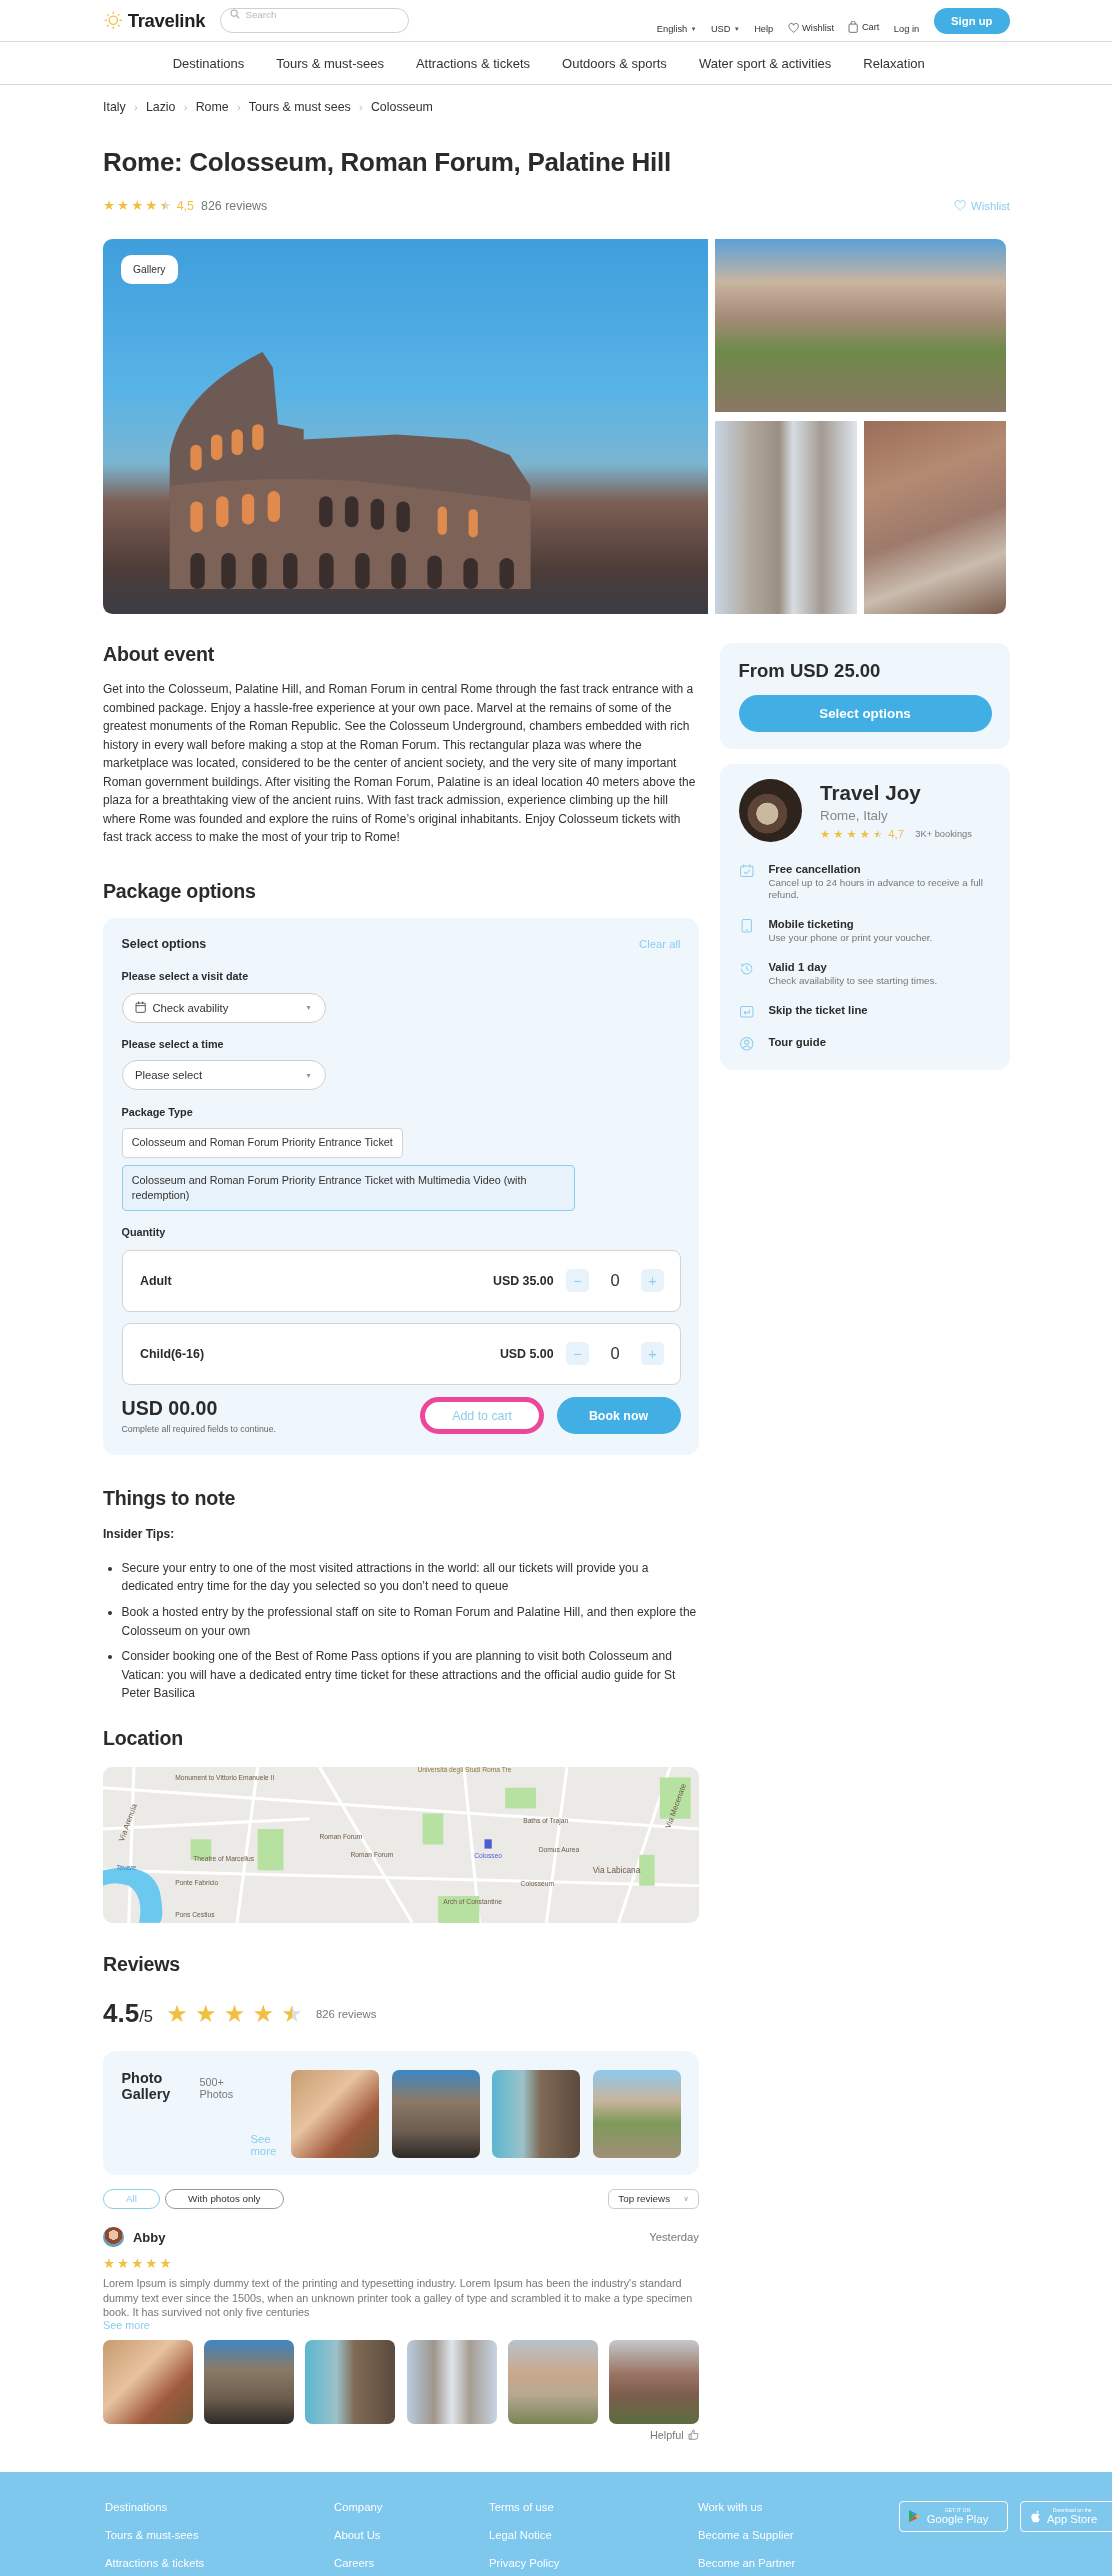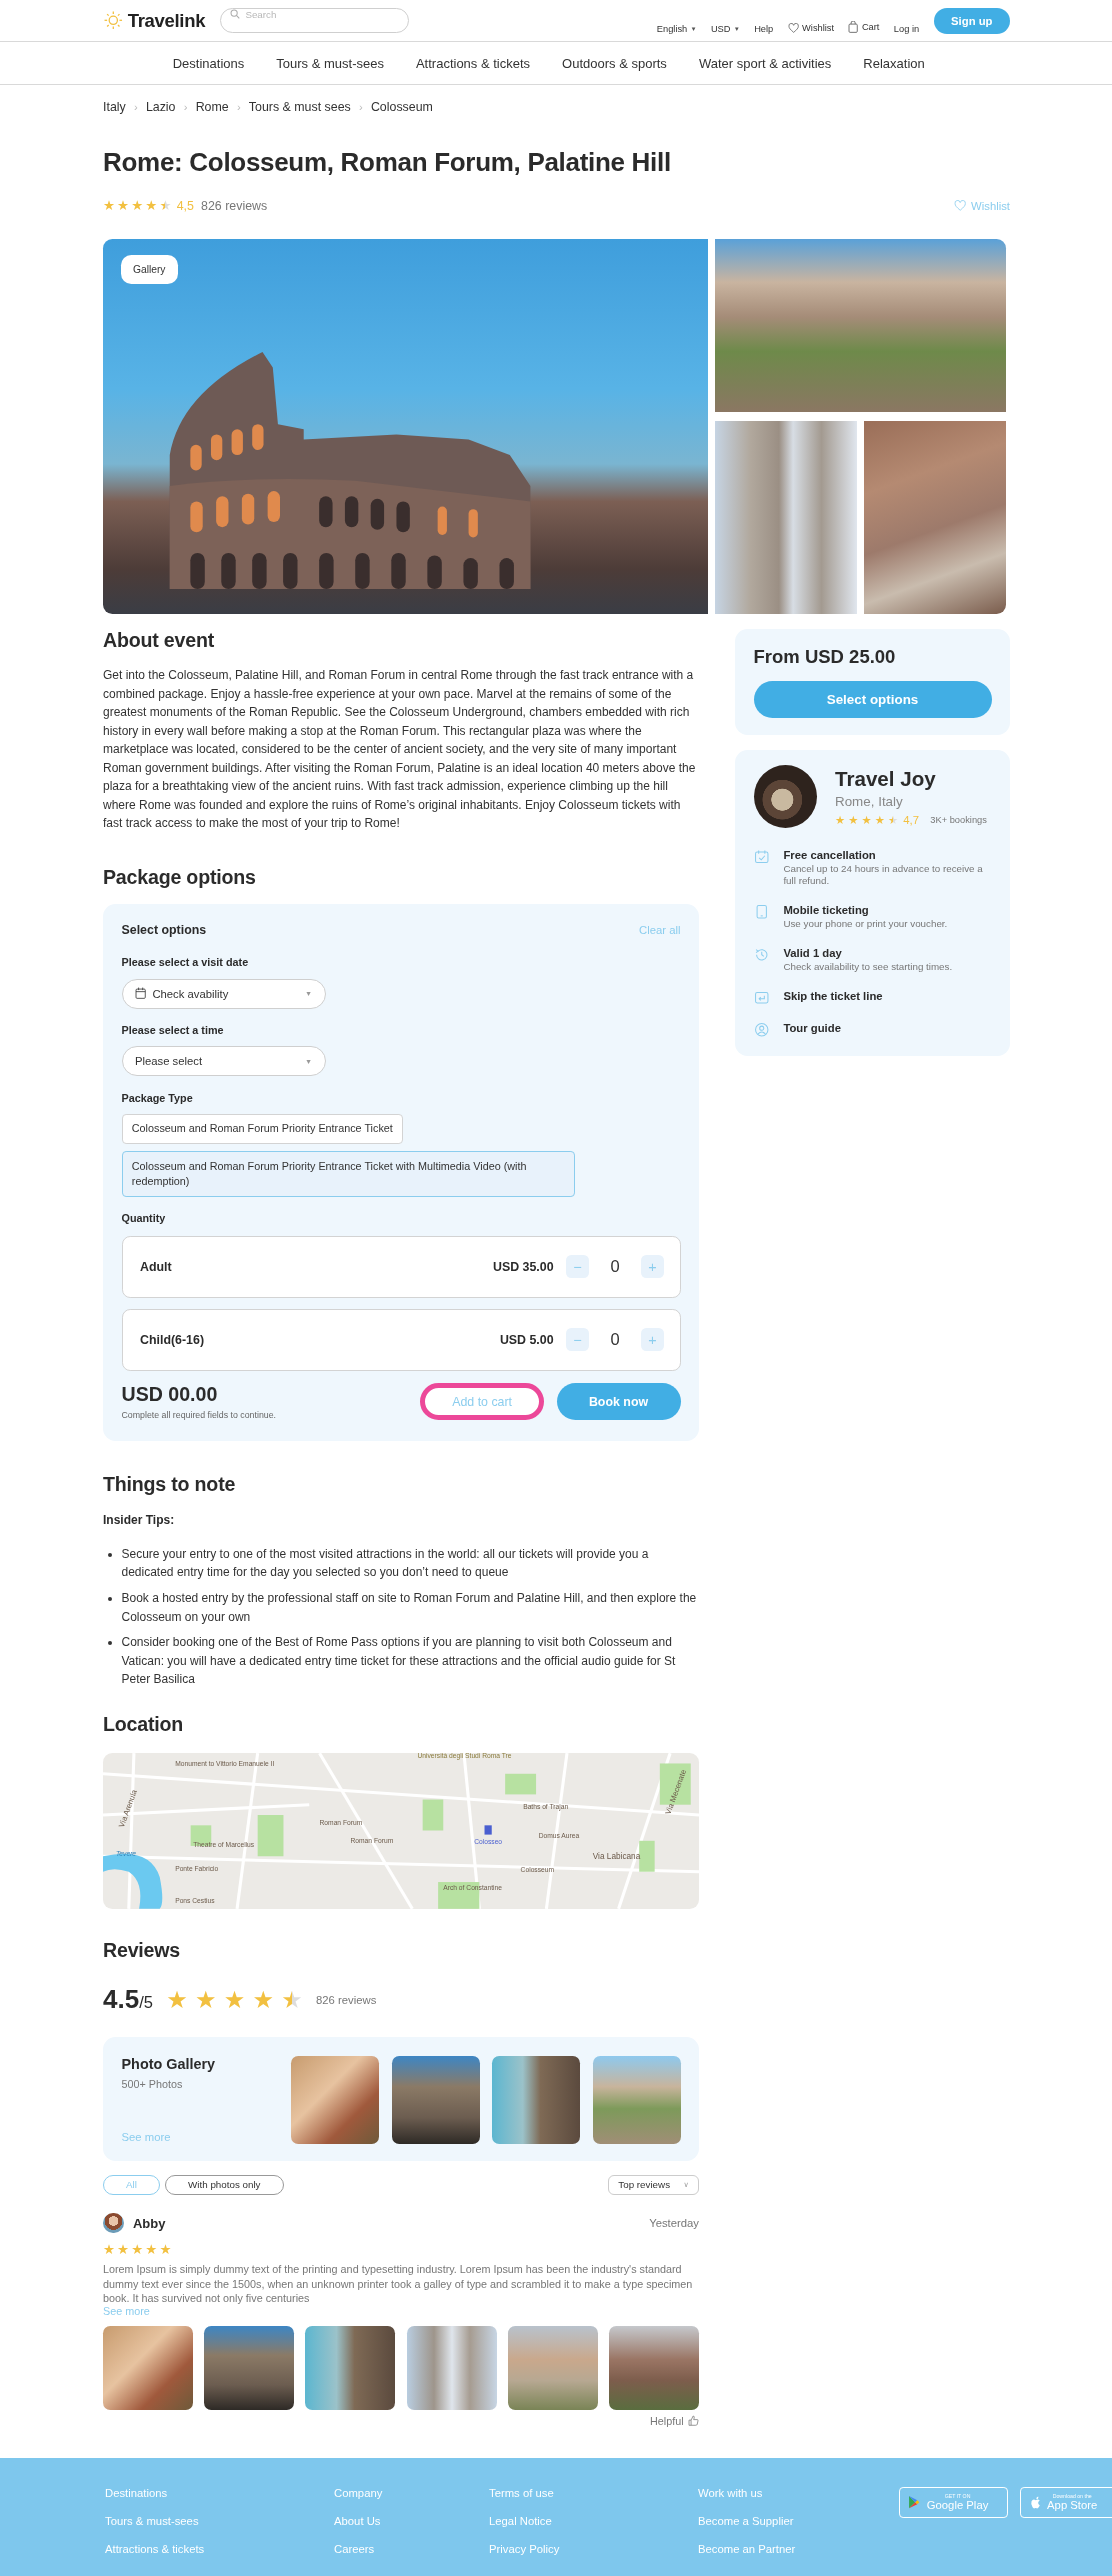--- a/index.html
+++ b/index.html
@@ -35,21 +35,21 @@
 
 .gallery{display:grid;grid-template-columns:605px 142px 142px;grid-template-rows:173px 193px;gap:9.3px 7.2px;margin-top:24px;height:375px}
 .gallery .tile{border-radius:7.2px;overflow:hidden;position:relative}
 .g-main{grid-row:1/3;grid-column:1;border-radius:9.3px 0 0 9.3px!important;background:linear-gradient(180deg,#3f9edc 0%,#58b3e6 40%,#7ab5d1 60%,#7c5f54 70%,#4d3c38 88%,#3a3d45 100%)}
 .g-tr{grid-column:2/4;grid-row:1;border-radius:0 9.3px 0 0!important;background:linear-gradient(180deg,#5aa1d8 0%,#c9b4a0 25%,#a58c78 45%,#6e8a4a 65%,#8b7763 100%)}
 .g-bl{grid-column:2;grid-row:2;border-radius:0!important;background:linear-gradient(90deg,#c6d4e3 0%,#b1a89d 25%,#9b8f84 45%,#d7dde4 55%,#a39a90 75%,#e0e6ee 100%)}
 .g-br{grid-column:3;grid-row:2;border-radius:0 0 9.3px 0!important;background:linear-gradient(160deg,#9a6e58 0%,#b58a72 30%,#9d7a6b 55%,#c9bcae 75%,#7a5c4c 100%)}
 .colosseum{position:absolute;left:46px;top:113px;width:397px;height:237px}
 .gallery-badge{position:absolute;left:17.5px;top:16.5px;background:#fff;border-radius:10.3px;padding:0 12.4px;height:29px;display:flex;align-items:center;font-size:10.3px;color:#333;border:none;font-family:"Liberation Sans",sans-serif}
 
-.content{display:flex;gap:36px;margin-top:15px}
+.content{display:flex;gap:21px;margin-top:29px}
 .left{width:596px}
 .right{width:293px}
 h2.sec{font-size:19.6px;font-weight:700;color:#2b2b2b;letter-spacing:-0.2px}
 .about p{font-size:12px;line-height:18.5px;color:#333;margin-top:14.4px}
 .pkg-title{margin-top:33px}
 .pkg-box{background:#eff7fd;border-radius:12.4px;margin-top:15.5px;padding:18.5px 18.5px 20.6px 18.5px;position:relative}
 .pkg-head{display:flex;justify-content:space-between;align-items:center}
 .pkg-head .h{font-size:12.4px;font-weight:700}
 .clear-all{color:#8bcdee;font-size:11.3px;background:none;border:none;font-family:"Liberation Sans",sans-serif}
 .lbl{font-size:10.8px;font-weight:700;margin-top:19.6px}
@@ -75,21 +75,21 @@
 .loc-title{margin-top:24px}
 .map{margin-top:17.5px;height:156px;border-radius:9.3px;overflow:hidden;position:relative;background:#eceae6}
 .map svg{position:absolute;left:0;top:0}
 .rev-title{margin-top:30px}
 .score-row{display:flex;align-items:center;margin-top:23px;height:29px}
 .score{font-size:26px;font-weight:700}
 .score small{font-size:16.5px;font-weight:400}
 .score-row .stars .star{font-size:24px}
 .score-row .rating-count{font-size:11.3px;margin-left:13.4px}
 .photo-gal{background:#eff7fd;border-radius:12.4px;margin-top:23px;height:124px;padding:18.5px;display:flex}
-.pg-info{width:170px;display:flex;flex-direction:column}
+.pg-info{width:170px;display:flex;flex-direction:row}
 .pg-info .t{font-size:14.4px;font-weight:700}
 .pg-info .s{font-size:10.8px;color:#777;margin-top:6.2px}
 .pg-info .more{margin-top:auto;color:#8bcdee;font-size:11.3px}
 .pg-thumbs{display:flex;gap:12.4px;margin-left:auto}
 .thumb{width:88px;height:88px;border-radius:7.2px}
 .filters{display:flex;align-items:center;margin-top:13.4px}
 .chip{height:20.6px;border:1px solid #999;border-radius:10.3px;padding:0 22px;font-size:9.8px;background:#fff;color:#333;font-family:"Liberation Sans",sans-serif;margin-right:5.2px}
 .chip.active{border-color:#8bcdee;color:#8bcdee}
 .sort{margin-left:auto;height:20.6px;border:1px solid #ccc;border-radius:6px;padding:0 9.3px;font-size:9.8px;display:flex;align-items:center;gap:13.4px;background:#fff;color:#333;font-family:"Liberation Sans",sans-serif}
 .review{margin-top:17.5px}

